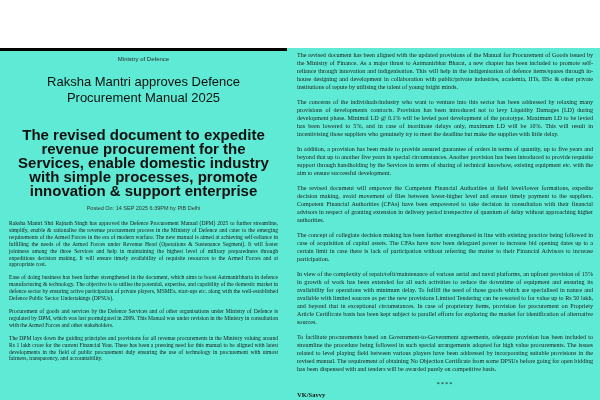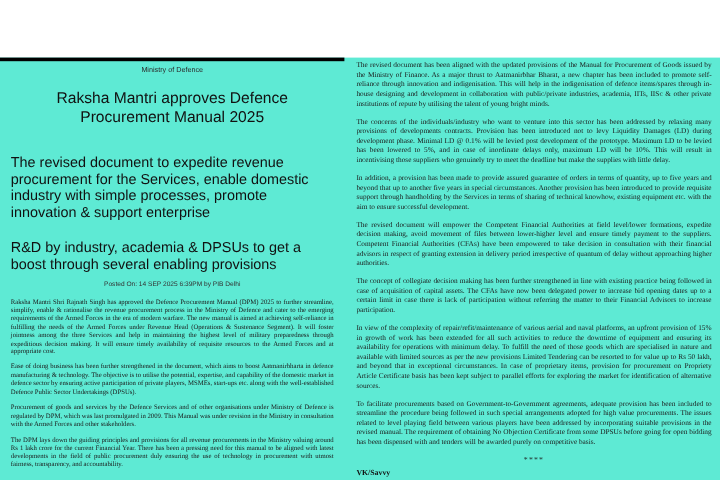--- a/index.html
+++ b/index.html
@@ -23,22 +23,22 @@
     text-align: center; color: #2a2a2a;
   }
   .title {
     margin-top: 11px;
     font-family: "Liberation Sans", sans-serif;
     font-size: 13px; line-height: 16px;
     text-align: center; color: #111; font-weight: 400;
   }
   .subtitle {
     font-family: "Liberation Sans", sans-serif;
-    font-size: 12px; line-height: 14px;
-    text-align: left; color: #111; font-weight: 400;
+    font-size: 15px; line-height: 14px;
+    text-align: center; color: #111; font-weight: 700;
   }
   .subtitle.s0 { margin-top: 22px; }
   .subtitle.s1 { margin-top: 8px; }
   .subtitle.s2 { margin-top: 15px; }
   .posted {
     margin-top: 7px;
     font-family: "Liberation Sans", sans-serif;
     font-size: 5.5px; line-height: 6px;
     text-align: center; color: #333;
   }
@@ -72,21 +72,20 @@
 <body>
 
 <div class="page">
 
   <div class="col-left">
     <div class="top-bar"></div>
     <div class="left-inner">
       <div class="ministry">Ministry of Defence</div>
       <div class="title">Raksha Mantri approves Defence Procurement Manual 2025</div>
       <div class="subtitle s0">The revised document to expedite revenue procurement for the Services, enable domestic industry with simple processes, promote innovation &amp; support enterprise</div>
-      <div class="subtitle s2">R&amp;D by industry, academia &amp; DPSUs to get a boost through several enabling provisions</div>
       <div class="posted">Posted On: 14 SEP 2025 6:39PM by PIB Delhi</div>
       <p class="lpara first">Raksha Mantri Shri Rajnath Singh has approved the Defence Procurement Manual (DPM) 2025 to further streamline, simplify, enable &amp; rationalise the revenue procurement process in the Ministry of Defence and cater to the emerging requirements of the Armed Forces in the era of modern warfare. The new manual is aimed at achieving self-reliance in fulfilling the needs of the Armed Forces under Revenue Head (Operations &amp; Sustenance Segment). It will foster jointness among the three Services and help in maintaining the highest level of military preparedness through expeditious decision making. It will ensure timely availability of requisite resources to the Armed Forces and at appropriate cost.</p>
       <p class="lpara">Ease of doing business has been further strengthened in the document, which aims to boost Aatmanirbharta in defence manufacturing &amp; technology. The objective is to utilise the potential, expertise, and capability of the domestic market in defence sector by ensuring active participation of private players, MSMEs, start-ups etc. along with the well-established Defence Public Sector Undertakings (DPSUs).</p>
       <p class="lpara">Procurement of goods and services by the Defence Services and of other organisations under Ministry of Defence is regulated by DPM, which was last promulgated in 2009. This Manual was under revision in the Ministry in consultation with the Armed Forces and other stakeholders.</p>
       <p class="lpara">The DPM lays down the guiding principles and provisions for all revenue procurements in the Ministry valuing around Rs 1 lakh crore for the current Financial Year. There has been a pressing need for this manual to be aligned with latest developments in the field of public procurement duly ensuring the use of technology in procurement with utmost fairness, transparency, and accountability.</p>
     </div>
   </div>
 
   <div class="col-right">
     <p class="rpara">The revised document has been aligned with the updated provisions of the Manual for Procurement of Goods issued by the Ministry of Finance. As a major thrust to Aatmanirbhar Bharat, a new chapter has been included to promote self-reliance through innovation and indigenisation. This will help in the indigenisation of defence items/spares through in-house designing and development in collaboration with public/private industries, academia, IITs, IISc &amp; other private institutions of repute by utilising the talent of young bright minds.</p>

